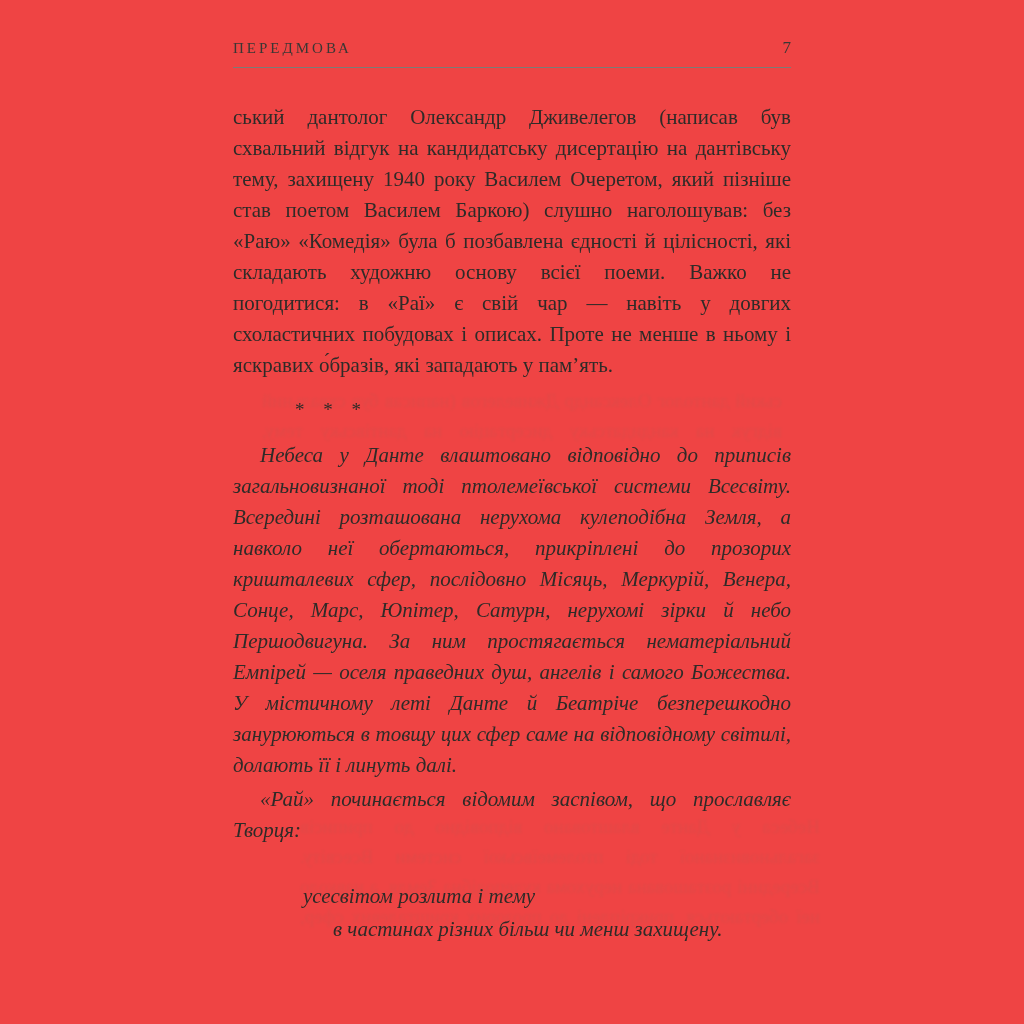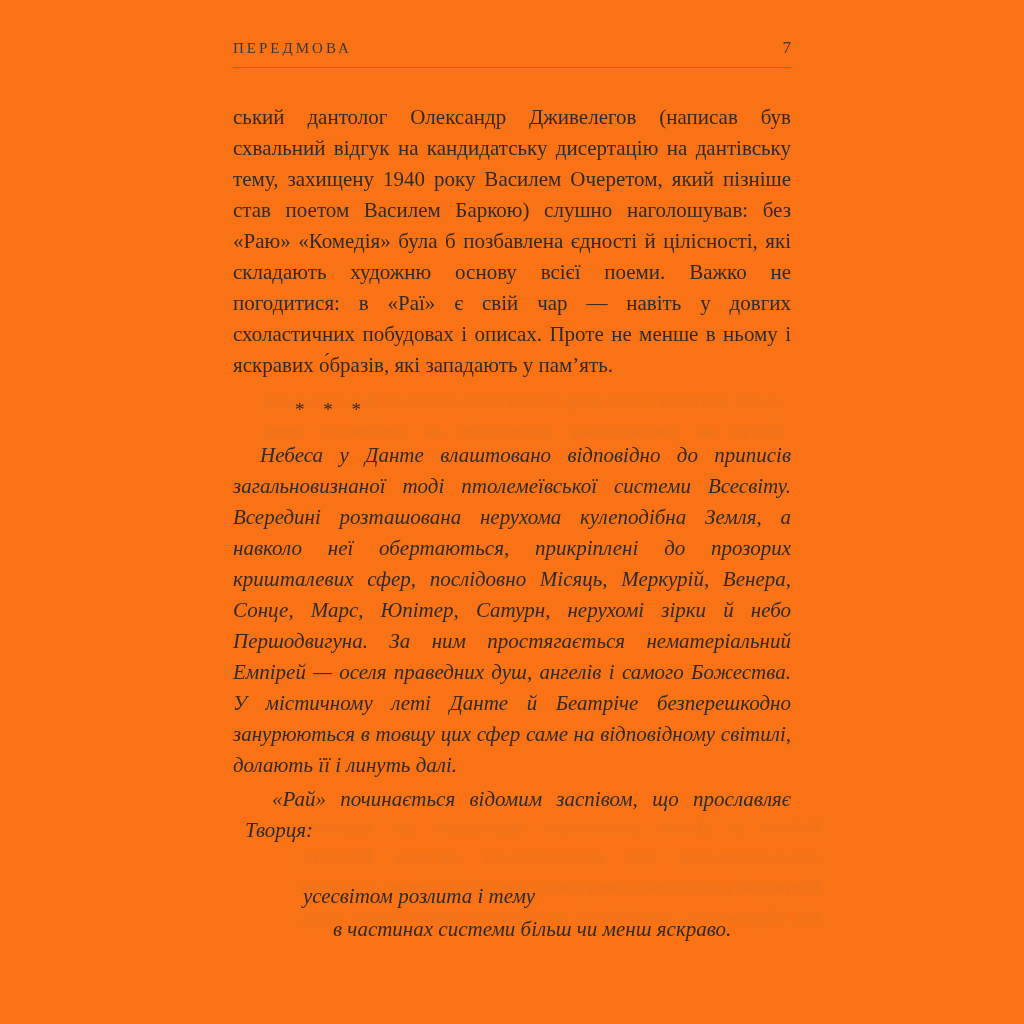--- a/index.html
+++ b/index.html
@@ -4,21 +4,21 @@
 <style>
   html, body {
     margin: 0;
     padding: 0;
     background: #ffffff;
   }
   .page {
     position: relative;
     width: 1024px;
     height: 1024px;
-    background: #f97316;
+    background: #ef4444;
     overflow: hidden;
     font-family: "Liberation Serif", "DejaVu Serif", serif;
     color: #2f2b28;
   }
   .column {
     position: absolute;
     left: 233px;
     top: 38px;
     width: 558px;
   }
@@ -49,21 +49,20 @@
   }
   .para {
     margin: 0;
   }
   .para.indent {
     text-indent: 27px;
     font-style: italic;
   }
   .para.p3 {
     margin-top: 3px;
-    margin-left: 12px;
   }
   .section-separator {
     margin: 13px 0 15px 62px;
     font-size: 19px;
     letter-spacing: 7px;
     color: #2f2b28;
   }
   .verse-quote {
     margin-top: 34px;
     font-style: italic;
@@ -113,18 +112,18 @@
       <p class="para p1">ський дантолог Олександр Дживелегов (написав був схвальний відгук на кандидатську дисертацію на дантівську тему, захищену 1940 року Василем Очеретом, який пізніше став поетом Василем Баркою) слушно наголошував: без «Раю» «Комедія» була б позбавлена єдності й цілісності, які складають художню основу всієї поеми. Важко не погодитися: в «Раї» є свій чар — навіть у довгих схоластичних побудовах і описах. Проте не менше в ньому і яскравих о́бразів, які западають у пам’ять.</p>
 
       <div class="section-separator">* * *</div>
 
       <p class="para indent p2">Небеса у Данте влаштовано відповідно до приписів загальновизнаної тоді птолемеївської системи Всесвіту. Всередині розташована нерухома кулеподібна Земля, а навколо неї обертаються, прикріплені до прозорих кришталевих сфер, послідовно Місяць, Меркурій, Венера, Сонце, Марс, Юпітер, Сатурн, нерухомі зірки й небо Першодвигуна. За ним простягається нематеріальний Емпірей — оселя праведних душ, ангелів і самого Божества. У містичному леті Данте й Беатріче безперешкодно занурюються в товщу цих сфер саме на відповідному світилі, долають її і линуть далі.</p>
 
       <p class="para indent p3">«Рай» починається відомим заспівом, що прославляє Творця:</p>
 
       <div class="verse-quote">
         <div class="verse-line l2">усесвітом розлита і тему</div>
-        <div class="verse-line l3">в частинах системи більш чи менш яскраво.</div>
+        <div class="verse-line l3">в частинах різних більш чи менш захищену.</div>
       </div>
 
     </div>
   </div>
 </div>
 
 </body></html>

